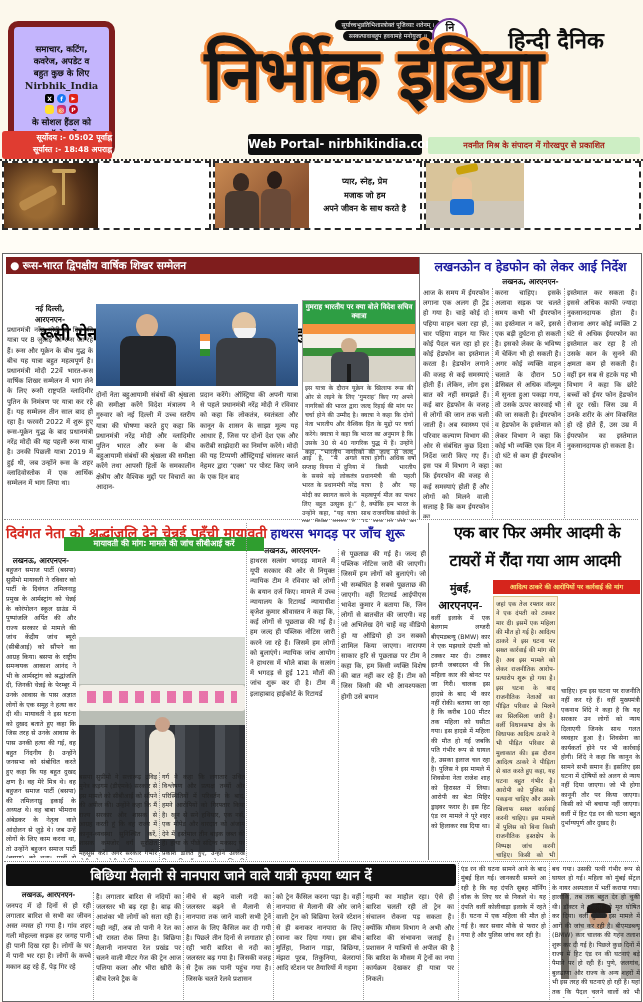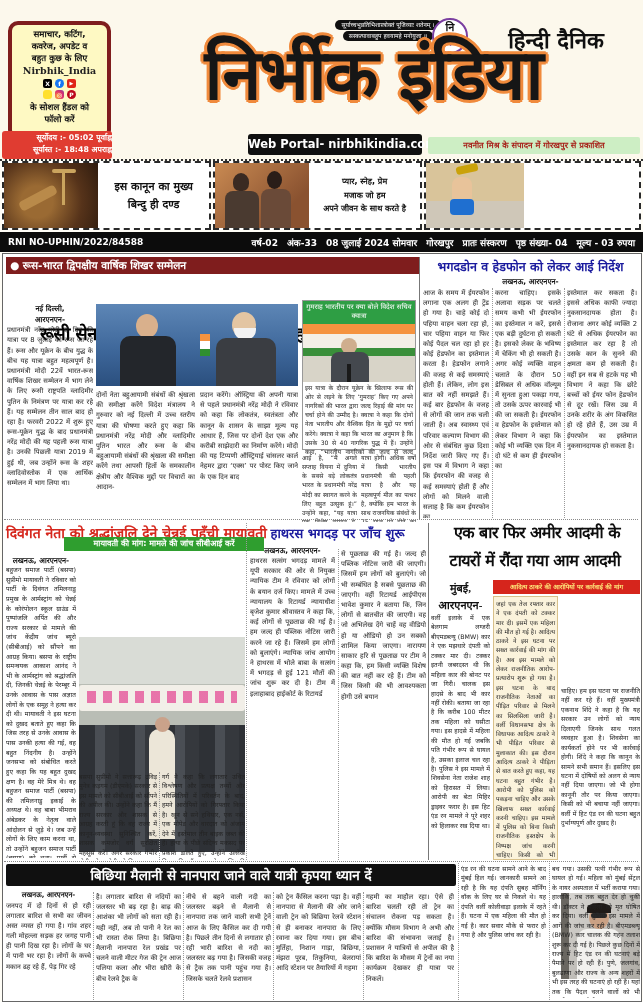--- a/index.html
+++ b/index.html
@@ -6,21 +6,21 @@
   .page{position:relative;width:643px;height:1002px;background:#fffdf6;font-family:"DejaVu Sans",sans-serif;overflow:hidden;margin:0 auto;}
   .abs{position:absolute;}
   .bodytext{font-size:6.8px;line-height:1.5;text-align:justify;color:#242424;overflow:hidden;}
   .dl{font-weight:bold;text-align:center;font-size:7.4px;color:#111;line-height:1.5;}
   .vdot{border-left:1px dotted #9a9a9a;width:0;}
   .hdot{border-top:1px dotted #8a8a8a;height:0;}
   .vsolid{border-left:1px solid #777;width:0;}
 
   
   .masthead{background:#fcf8ec;border-bottom:2px dotted #333;}
-  .social-box{border:4px solid #7f1d1d;border-radius:10px;text-align:center;font-weight:bold;font-size:8.6px;line-height:1.4;background:#fef9c3;color:#111;padding-top:3px;}
+  .social-box{border:6px solid #7f1d1d;border-radius:10px;text-align:center;font-weight:bold;font-size:8.6px;line-height:1.4;background:#c4b5fd;color:#111;padding-top:16px;}
   .handle{font-family:"DejaVu Serif",serif;font-size:9.5px;color:#222;}
   .icons{display:flex;justify-content:center;gap:3px;margin:2px 0;}
   .ic{width:9px;height:9px;color:#fff;font-size:6px;line-height:9px;text-align:center;font-weight:bold;}
   .ic.x{background:#000;border-radius:2px;}
   .ic.fb{background:#1877f2;border-radius:50%;}
   .ic.yt{background:#e02418;border-radius:2px;font-size:5px;}
   .ic.sc{background:#ffe02e;border-radius:3px;}
   .ic.ig{background:radial-gradient(circle at 30% 70%,#ffb02e,#e1306c 55%,#7a3ea0);border-radius:3px;}
   .ic.pn{background:#bd081c;border-radius:50%;}
   .sun-box{background:#e03c31;color:#fff;font-size:7.8px;font-weight:bold;text-align:right;line-height:12px;border-radius:3px;padding-top:1px;}
@@ -48,21 +48,21 @@
   
   .kicker{background:#7f1d1d;color:#fff;font-size:10.5px;font-weight:bold;line-height:17px;padding-left:4px;white-space:nowrap;overflow:hidden;}
   .h-lead{color:#000000;font-size:18px;font-weight:bold;text-align:center;white-space:nowrap;letter-spacing:-0.5px;margin-top:44px;}
   .h-blue{color:#1b1b9e;font-weight:bold;text-align:center;white-space:nowrap;}
   .h-red-s{color:#d6281e;font-size:14px;font-weight:bold;text-align:center;white-space:nowrap;}
   .greenbar{background:#2f9e2f;color:#fff;font-size:8px;font-weight:bold;text-align:center;line-height:14px;white-space:nowrap;margin-left:44px;}
   .redbar{background:#d6251c;color:#ffe87a;font-size:6.4px;font-weight:bold;text-align:center;line-height:14px;white-space:nowrap;overflow:hidden;}
   .h-black{color:#0d0d0d;font-size:16px;font-weight:bold;text-align:center;white-space:nowrap;letter-spacing:-0.5px;}
   .banner{background:#101010;color:#fff;font-size:13.5px;font-weight:bold;text-align:center;line-height:22px;border-radius:2px;white-space:nowrap;}
   .insetbox{border:1px solid #999;background:#fff;box-sizing:border-box;}
-  .insethdr{background:#2e9e44;color:#fff;font-size:7px;font-weight:normal;text-align:center;padding:2px 1px;line-height:1.35;}
+  .insethdr{background:#2e9e44;color:#fff;font-size:7px;font-weight:bold;text-align:center;padding:2px 1px;line-height:1.35;}
   .boxedcol{background:#fbf3dc;border:1px solid #d8c08a;box-sizing:border-box;padding:2px;}
 
   
   .ph{position:relative;overflow:hidden;}
   .ph-putin{background:linear-gradient(180deg,#5d86b6 0%,#3c6598 60%,#2b4f7e 100%);}
   .ph-kvatra{background:linear-gradient(180deg,#f5933f 0 18%,#f4efe6 18% 42%,#3a8f3a 42% 56%,#d8d4c8 56% 100%);}
   .ph-maya{background:linear-gradient(180deg,#d9dcd6 0 22%,#b9bdb5 22% 45%,#83887f 45% 100%);}
   .ph-aditya{background:linear-gradient(135deg,#d8d6d2,#aeaba5);}
   .ph-gavel{background:radial-gradient(circle at 35% 60%,#9a6a33 0 22%,#56331a 62%,#2e1b0e 100%);}
   .ph-couple{background:linear-gradient(135deg,#c98a52,#8a5230 75%);}
@@ -117,24 +117,20 @@
 
     <div class="abs tagline" style="left:428px;top:137px;width:212px;height:17px;">नवनीत मिश्र के संपादन में गोरखपुर से प्रकाशित</div>
   </div>
 
   <div class="abs teaser" style="left:2px;top:161px;width:209px;height:69px;">
     <div class="tphoto ph ph-gavel">
       <div class="shape" style="left:14px;top:30px;width:40px;height:10px;background:#b98a4a;border-radius:4px;transform:rotate(-28deg);"></div>
       <div class="shape" style="left:58px;top:8px;width:3px;height:34px;background:#caa45e;"></div>
       <div class="shape" style="left:48px;top:6px;width:24px;height:4px;background:#caa45e;border-radius:2px;"></div>
     </div>
-    <div class="ttext" style="font-size:11px;line-height:1.6;">
-      <div>इस कानून का मुख्य</div>
-      <div>बिन्दु ही दण्ड</div>
-    </div>
   </div>
 
   <div class="abs teaser" style="left:213px;top:161px;width:209px;height:69px;">
     <div class="tphoto ph ph-couple">
       <div class="shape" style="left:18px;top:10px;width:16px;height:18px;background:#3a2a22;border-radius:50% 50% 40% 40%;"></div>
       <div class="shape" style="left:52px;top:8px;width:15px;height:18px;background:#2a1d18;border-radius:50%;"></div>
       <div class="shape" style="left:10px;top:28px;width:34px;height:40px;background:#4a3a30;border-radius:8px 8px 0 0;"></div>
       <div class="shape" style="left:46px;top:26px;width:30px;height:42px;background:#6a4a38;border-radius:8px 8px 0 0;"></div>
     </div>
     <div class="ttext" style="font-size:8px;line-height:1.7;">
@@ -145,32 +141,20 @@
   </div>
 
   <div class="abs teaser" style="left:424px;top:161px;width:217px;height:69px;">
     <div class="tphoto ph ph-wwe">
       <div class="shape" style="left:26px;top:14px;width:20px;height:36px;background:#e8c39a;border-radius:8px;"></div>
       <div class="shape" style="left:24px;top:36px;width:24px;height:16px;background:#1f6fd0;border-radius:4px;"></div>
       <div class="shape" style="left:30px;top:2px;width:22px;height:8px;background:#caa20a;border-radius:3px;transform:rotate(-12deg);"></div>
     </div>
   </div>
 
-  <div class="abs infobar" style="left:0;top:232px;width:643px;height:20px;">
-    <span>RNI NO-UPHIN/2022/84588</span>
-    <span class="right">
-      <span>वर्ष-02</span>
-      <span>अंक-33</span>
-      <span>08  जुलाई 2024  सोमवार</span>
-      <span>गोरखपुर</span>
-      <span>प्रातः संस्करण</span>
-      <span>पृष्ठ संख्या- 04</span>
-      <span>मूल्य - 03 रुपया</span>
-    </span>
-  </div>
 
   <div class="abs main-frame" style="left:2px;top:253px;width:638px;height:747px;background:#fff;"></div>
 
   <div class="abs kicker" style="left:6px;top:257px;width:410px;">●  रूस-भारत द्विपक्षीय वार्षिक शिखर सम्मेलन</div>
   <div class="abs h-lead" style="left:6px;top:277px;width:410px;">रूसी सेना के कैद में फंसे भारतीयों की रिहाई मुख्य मुद्दा</div>
 
   <div class="abs" style="left:7px;top:303px;width:86px;height:219px;">
     <div class="dl">नई दिल्ली,</div>
     <div class="dl">आरएनएन-</div>
     <div class="bodytext" style="height:195px;">प्रधानमंत्री नरेंद्र मोदी दो दिन की यात्रा पर 8 जुलाई को रूस जा रहे हैं। रूस और यूक्रेन के बीच युद्ध के बीच यह यात्रा बहुत महत्वपूर्ण है। प्रधानमंत्री मोदी 22वें भारत-रूस वार्षिक शिखर सम्मेलन में भाग लेने के लिए रूसी राष्ट्रपति व्लादिमीर पुतिन के निमंत्रण पर यात्रा कर रहे हैं। यह सम्मेलन तीन साल बाद हो रहा है। फरवरी 2022 में शुरू हुए रूस-यूक्रेन युद्ध के बाद प्रधानमंत्री नरेंद्र मोदी की यह पहली रूस यात्रा है। उनकी पिछली यात्रा 2019 में हुई थी, जब उन्होंने रूस के शहर व्लादिवोस्तोक में एक आर्थिक सम्मेलन में भाग लिया था।</div>
@@ -195,21 +179,21 @@
       <div class="shape" style="left:28px;top:28px;width:38px;height:30px;background:#44484e;border-radius:8px 8px 0 0;"></div>
       <div class="shape" style="left:44px;top:40px;width:4px;height:18px;background:#1a1a1a;"></div>
     </div>
     <div class="bodytext" style="font-size:6.1px;height:72px;padding:1px 2px;">इस यात्रा के दौरान यूक्रेन के खिलाफ रूस की ओर से लड़ने के लिए ‘गुमराह’ किए गए अपने नागरिकों की भारत द्वारा जल्द रिहाई की मांग पर चर्चा होने की उम्मीद है। क्वात्रा ने कहा कि दोनों नेता भारतीय और वैश्विक हित के मुद्दों पर चर्चा करेंगे। क्वात्रा ने कहा कि भारत का अनुमान है कि उसके 30 से 40 नागरिक युद्ध में हैं। उन्होंने कहा, “भारतीय नागरिकों की जल्द से जल्द वापसी के लिए कई प्रयास किए गए हैं।” उन्होंने कहा कि 10 भारतीयों को पहले ही वापस लाया जा चुका है। रक्षा, निवेश, शिक्षा, संस्कृति और ऊर्जा के क्षेत्र से जुड़े मामलों सहित द्विपक्षीय संबंधों पर भी चर्चा करेंगे।</div>
   </div>
   <div class="abs bodytext" style="left:302px;top:453px;width:55px;height:69px;font-size:6.1px;">आई है, “मैं अगले सप्ताह वियना में दुनिया के सबसे बड़े लोकतंत्र भारत के प्रधानमंत्री नरेंद्र मोदी का स्वागत करने के लिए बहुत उत्सुक हूं।” उन्होंने कहा, “यह यात्रा एक विशेष सम्मान है, क्योंकि यह 40 से</div>
   <div class="abs bodytext" style="left:361px;top:453px;width:55px;height:69px;font-size:6.1px;">यात्रा होगी। अधिक वर्षों में किसी भारतीय प्रधानमंत्री की पहली यात्रा है और यह महत्वपूर्ण मील का पत्थर है, क्योंकि हम भारत के साथ राजनयिक संबंधों के 75 साल पूरे होने का जश्न मना रहे हैं।”</div>
 
   <div class="abs vsolid" style="left:419px;top:257px;height:262px;"></div>
 
-  <div class="abs h-blue" style="left:421px;top:258px;width:219px;font-size:12.5px;">भगदडोन व हेडफोन को लेकर आई निर्देश</div>
+  <div class="abs h-blue" style="left:421px;top:258px;width:219px;font-size:12.5px;">लखनऊोन व हेडफोन को लेकर आई निर्देश</div>
   <div class="abs dl" style="left:421px;top:276px;width:219px;">लखनऊ, आरएनएन-</div>
   <div class="abs bodytext" style="left:423px;top:288px;width:66px;height:230px;">आज के समय में ईयरफोन लगाना एक अलग ही ट्रेंड हो गया है। चाहे कोई दो पहिया वाहन चला रहा हो, चार पहिया वाहन या फिर कोई पैदल चल रहा हो हर कोई हेडफोन का इस्तेमाल करता है। हेडफोन लगाने की वजह से कई समस्याएं होती हैं। लेकिन, लोग इस बात को नहीं समझते हैं। कई बार हेडफोन के वजह से लोगों की जान तक चली जाती है। अब स्वास्थ्य एवं परिवार कल्याण विभाग की ओर से संबंधित कुछ दिशा निर्देश जारी किए गए हैं। इस पत्र में विभाग ने कहा कि ईयरफोन की वजह से कई समस्याएं होती हैं और लोगों को मिलने वाली सलाह है कि कम ईयरफोन का</div>
   <div class="abs bodytext" style="left:495px;top:288px;width:66px;height:230px;">करना चाहिए। इसके अलावा सड़क पर चलते समय कभी भी ईयरफोन का इस्तेमाल न करें, इससे एक बड़ी दुर्घटना हो सकती है। इसको लेकर के भविष्य में चेकिंग भी हो सकती है। अगर कोई व्यक्ति वाहन चलाते के दौरान 50 डेसिबल से अधिक वॉल्यूम में सुनता हुआ पकड़ा गया, तो उसके ऊपर कारवाई भी की जा सकती है। ईयरफोन व हेडफोन के इस्तेमाल को लेकर विभाग ने कहा कि कोई भी व्यक्ति एक दिन में दो घंटे से कम ही ईयरफोन का</div>
   <div class="abs bodytext" style="left:567px;top:288px;width:70px;height:230px;">इस्तेमाल कर सकता है। इससे अधिक काफी ज्यादा नुकसानदायक होता है। रोजाना अगर कोई व्यक्ति 2 घंटे से अधिक ईयरफोन का इस्तेमाल कर रहा है तो उसके कान के सुनने की क्षमता कम हो सकती है। वहीं इन सब से हटके यह भी विभाग ने कहा कि छोटे बच्चों को ईयर फोन हेडफोन से दूर रखें। जिस उम्र में उनके शरीर के अंग विकसित हो रहे होते हैं, उस उम्र में ईयरफोन का इस्तेमाल नुकसानदायक हो सकता है।</div>
   <div class="abs vdot" style="left:492px;top:288px;height:230px;"></div>
   <div class="abs vdot" style="left:564px;top:288px;height:230px;"></div>
 
   <div class="abs hdot" style="left:4px;top:519px;width:634px;"></div>
 
   <div class="abs h-red-s" style="left:6px;top:523px;width:234px;">दिवंगत नेता को श्रद्धांजलि देने चेन्नई पहुँची मायावती</div>

